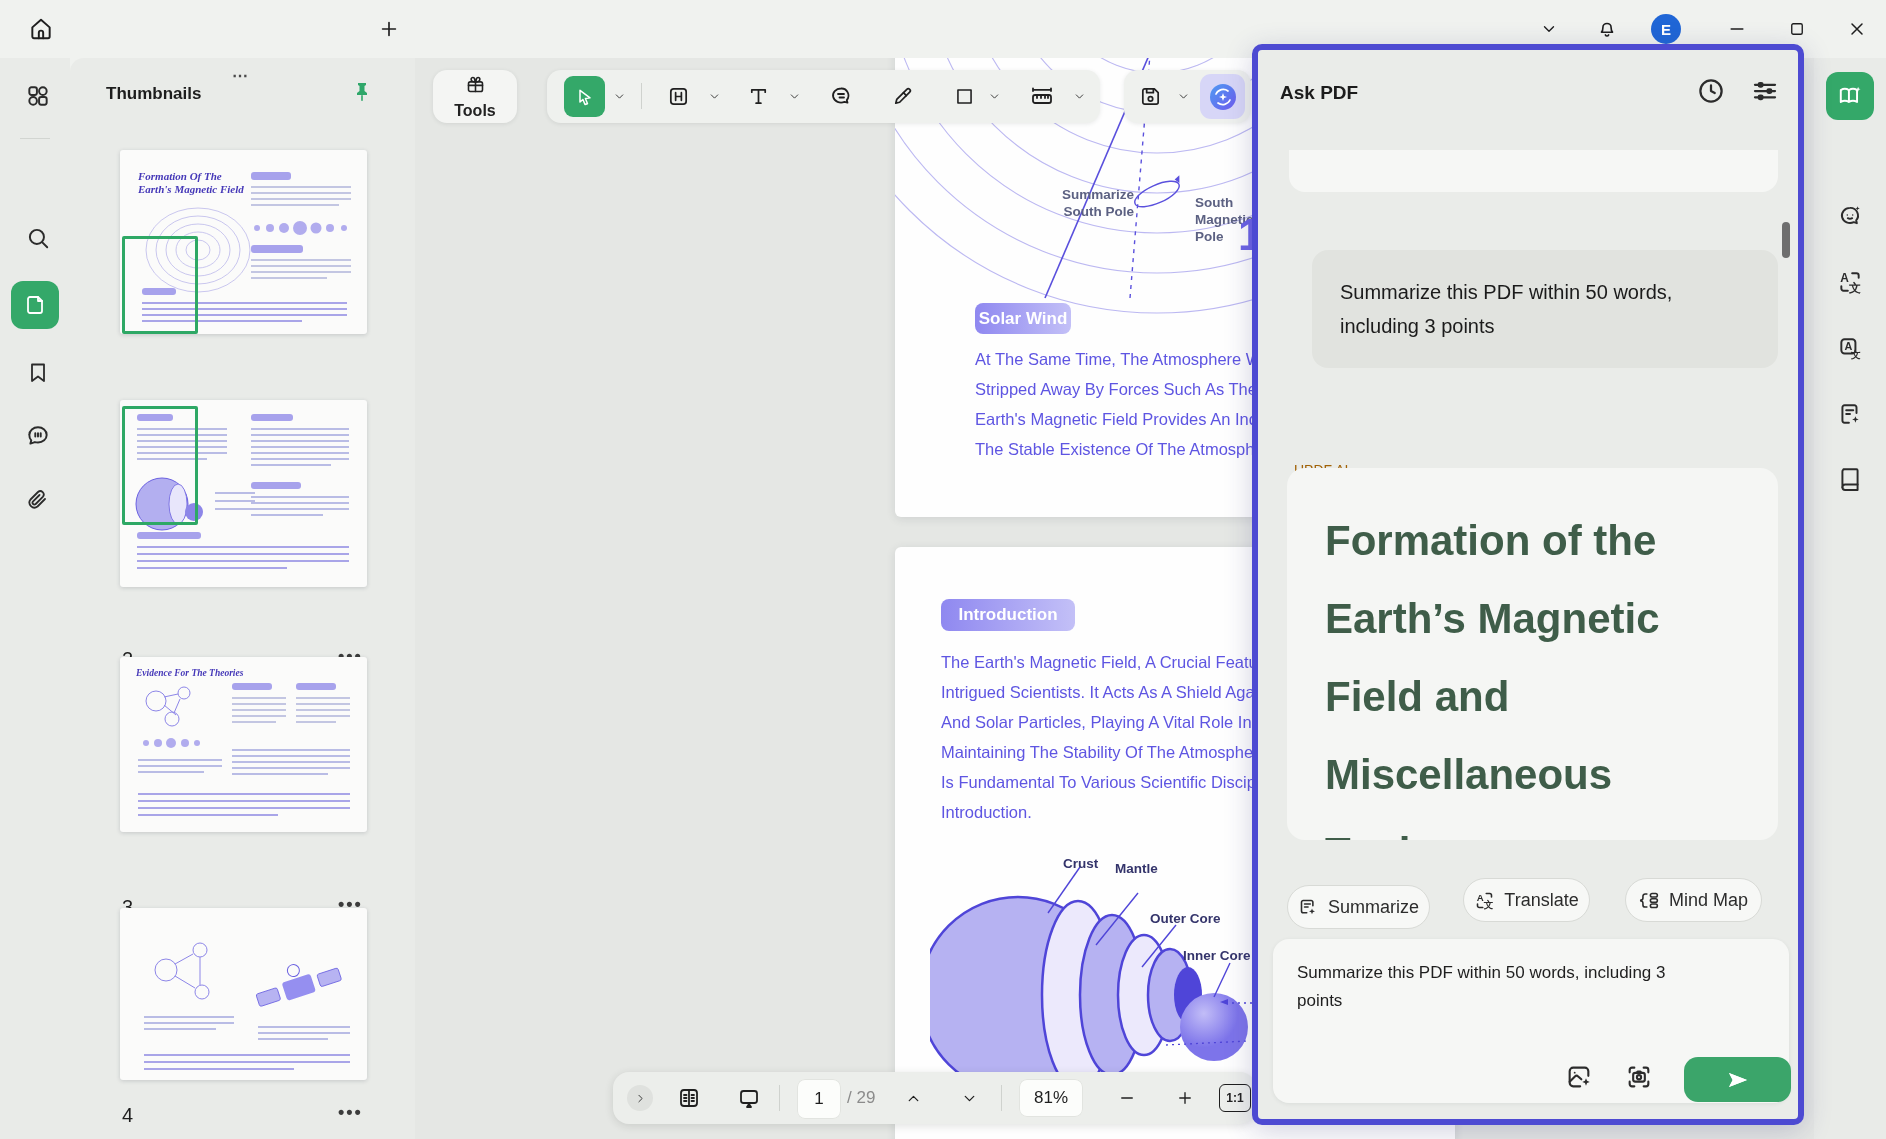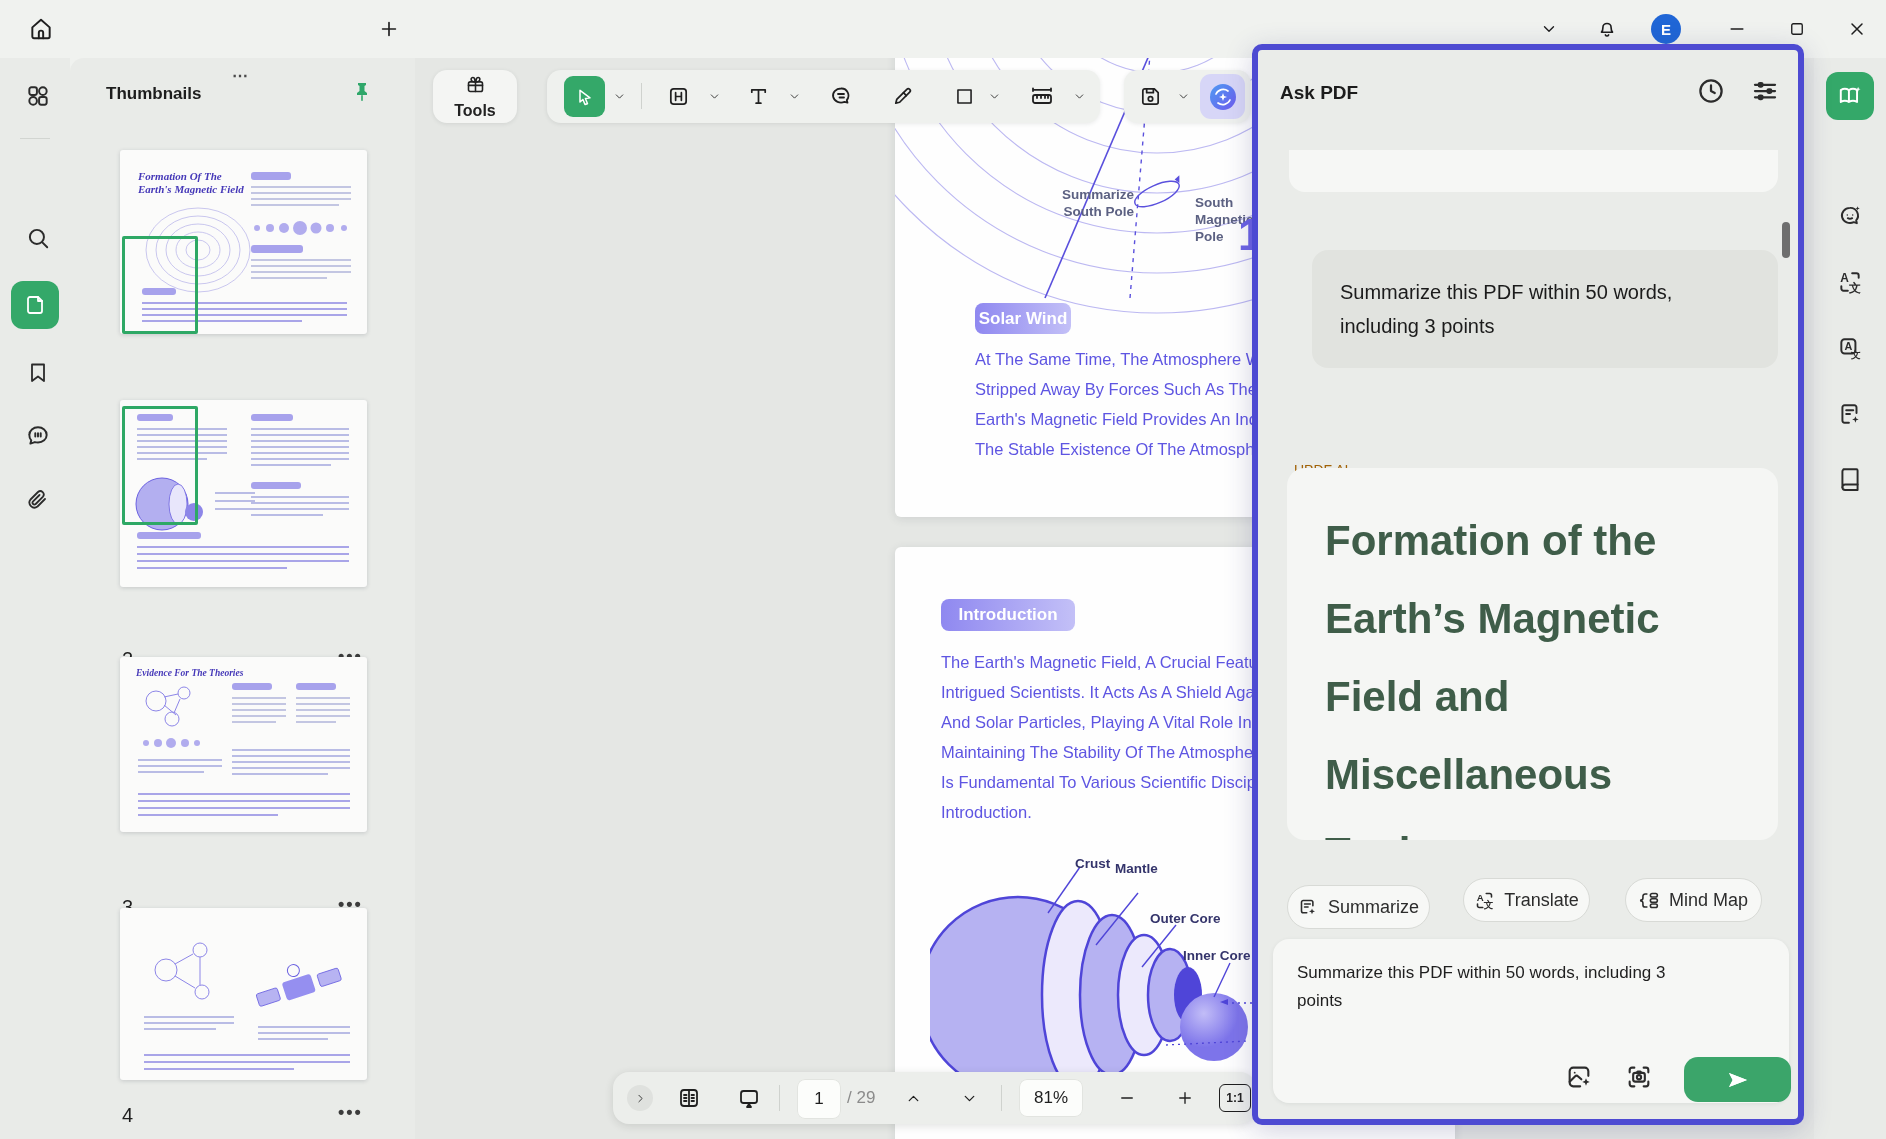--- a/index.html
+++ b/index.html
@@ -495,21 +495,21 @@
         <ellipse cx="258" cy="150" rx="14" ry="28" fill="#4f45d8"></ellipse>
         <circle cx="284" cy="182" r="34" fill="url(#coreGrad)"></circle>
         <path d="M150 22 118 68" stroke="#4f45d8" stroke-width="1.4"></path>
         <path d="M208 48 166 100" stroke="#4f45d8" stroke-width="1.4"></path>
         <path d="M246 80 212 122" stroke="#4f45d8" stroke-width="1.4"></path>
         <path d="M300 118 284 152" stroke="#4f45d8" stroke-width="1.4"></path>
         <path d="M322 158 292 158" stroke="#4f45d8" stroke-width="1.3" stroke-dasharray="2 4"></path>
         <path d="M298 160l-8-3 8-3z" fill="#4f45d8"></path>
         <path d="M236 200 318 196" stroke="#4f45d8" stroke-width="1.3" stroke-dasharray="2 4"></path>
       </svg>
-      <div class="maplabel" style="left:168px;top:308px;margin-left:12px;">Crust</div>
+      <div class="maplabel" style="left:168px;top:308px;">Crust</div>
       <div class="maplabel" style="left:220px;top:313px;">Mantle</div>
       <div class="maplabel" style="left:255px;top:363px;">Outer Core</div>
       <div class="maplabel" style="left:288px;top:400px;">Inner Core</div>
       <div class="measure" style="left:370px;top:448px;">800 Miles (1,3</div>
       <div class="measure" style="left:368px;top:488px;">1,400 Miles (2</div>
     </div>
   </div>
 
   <div class="abs card flex" style="left:433px;top:70px;width:84px;height:53px;justify-content:center;gap:7px;z-index:12;flex-direction:column;">
     <span>

